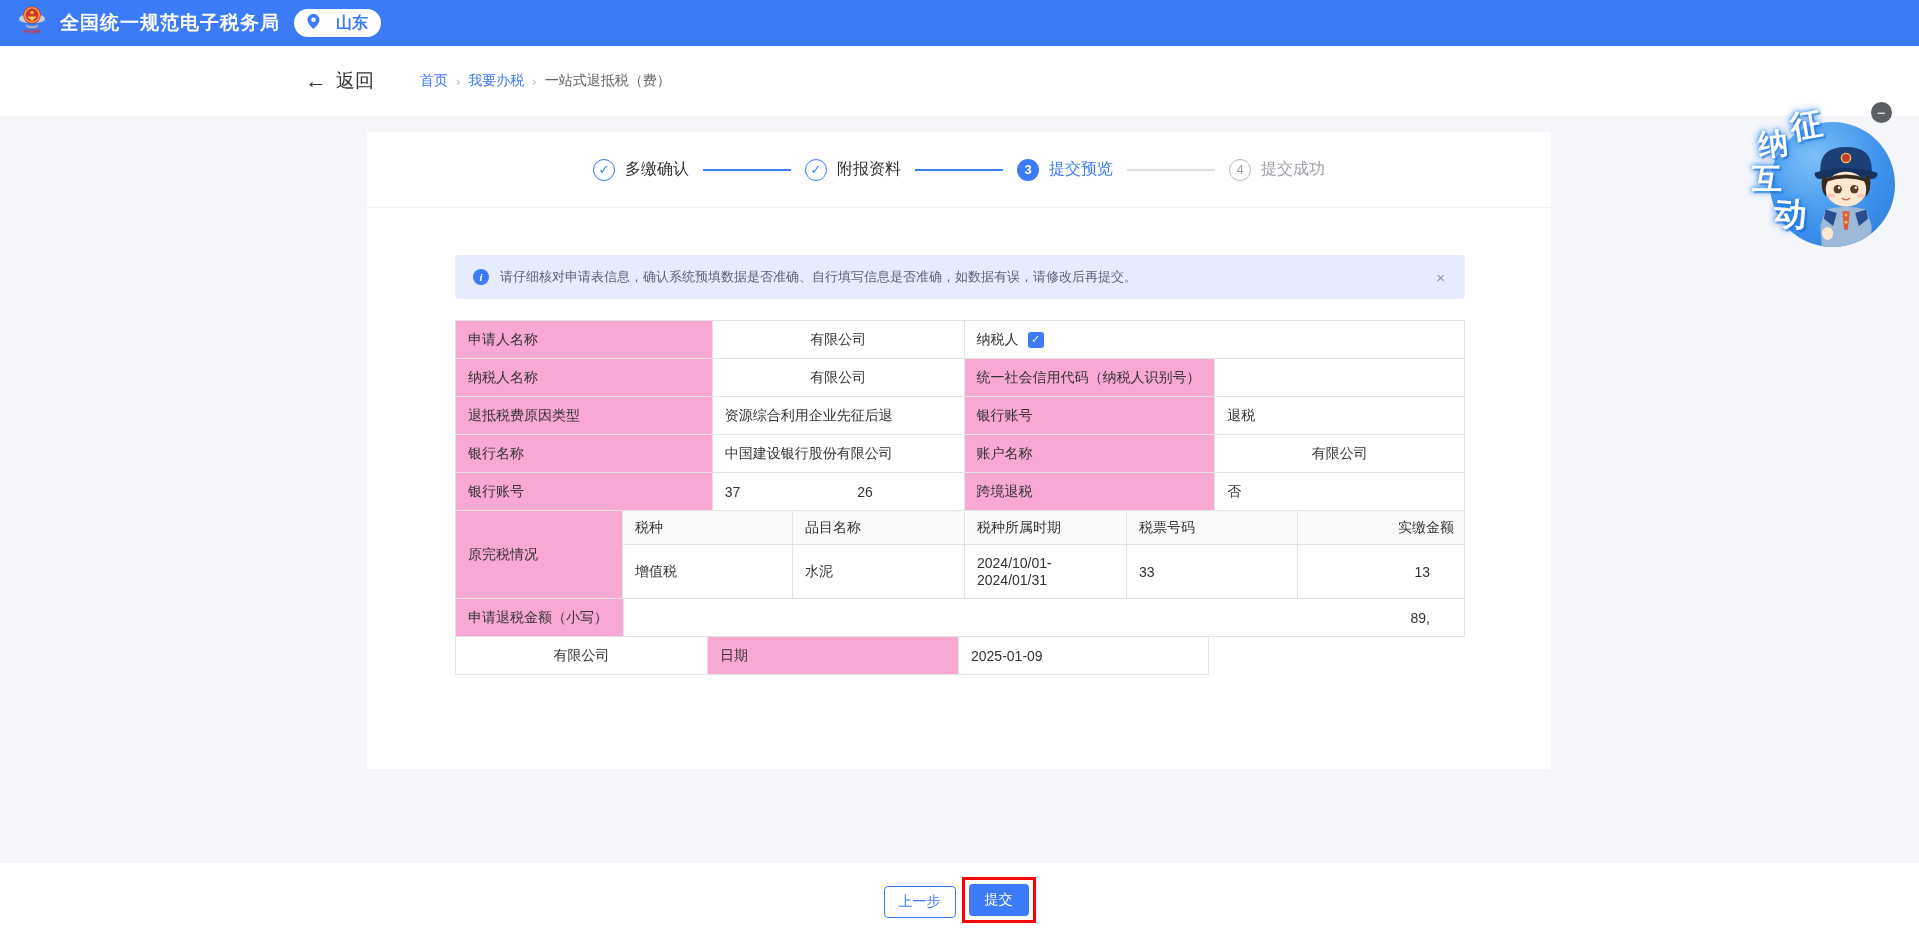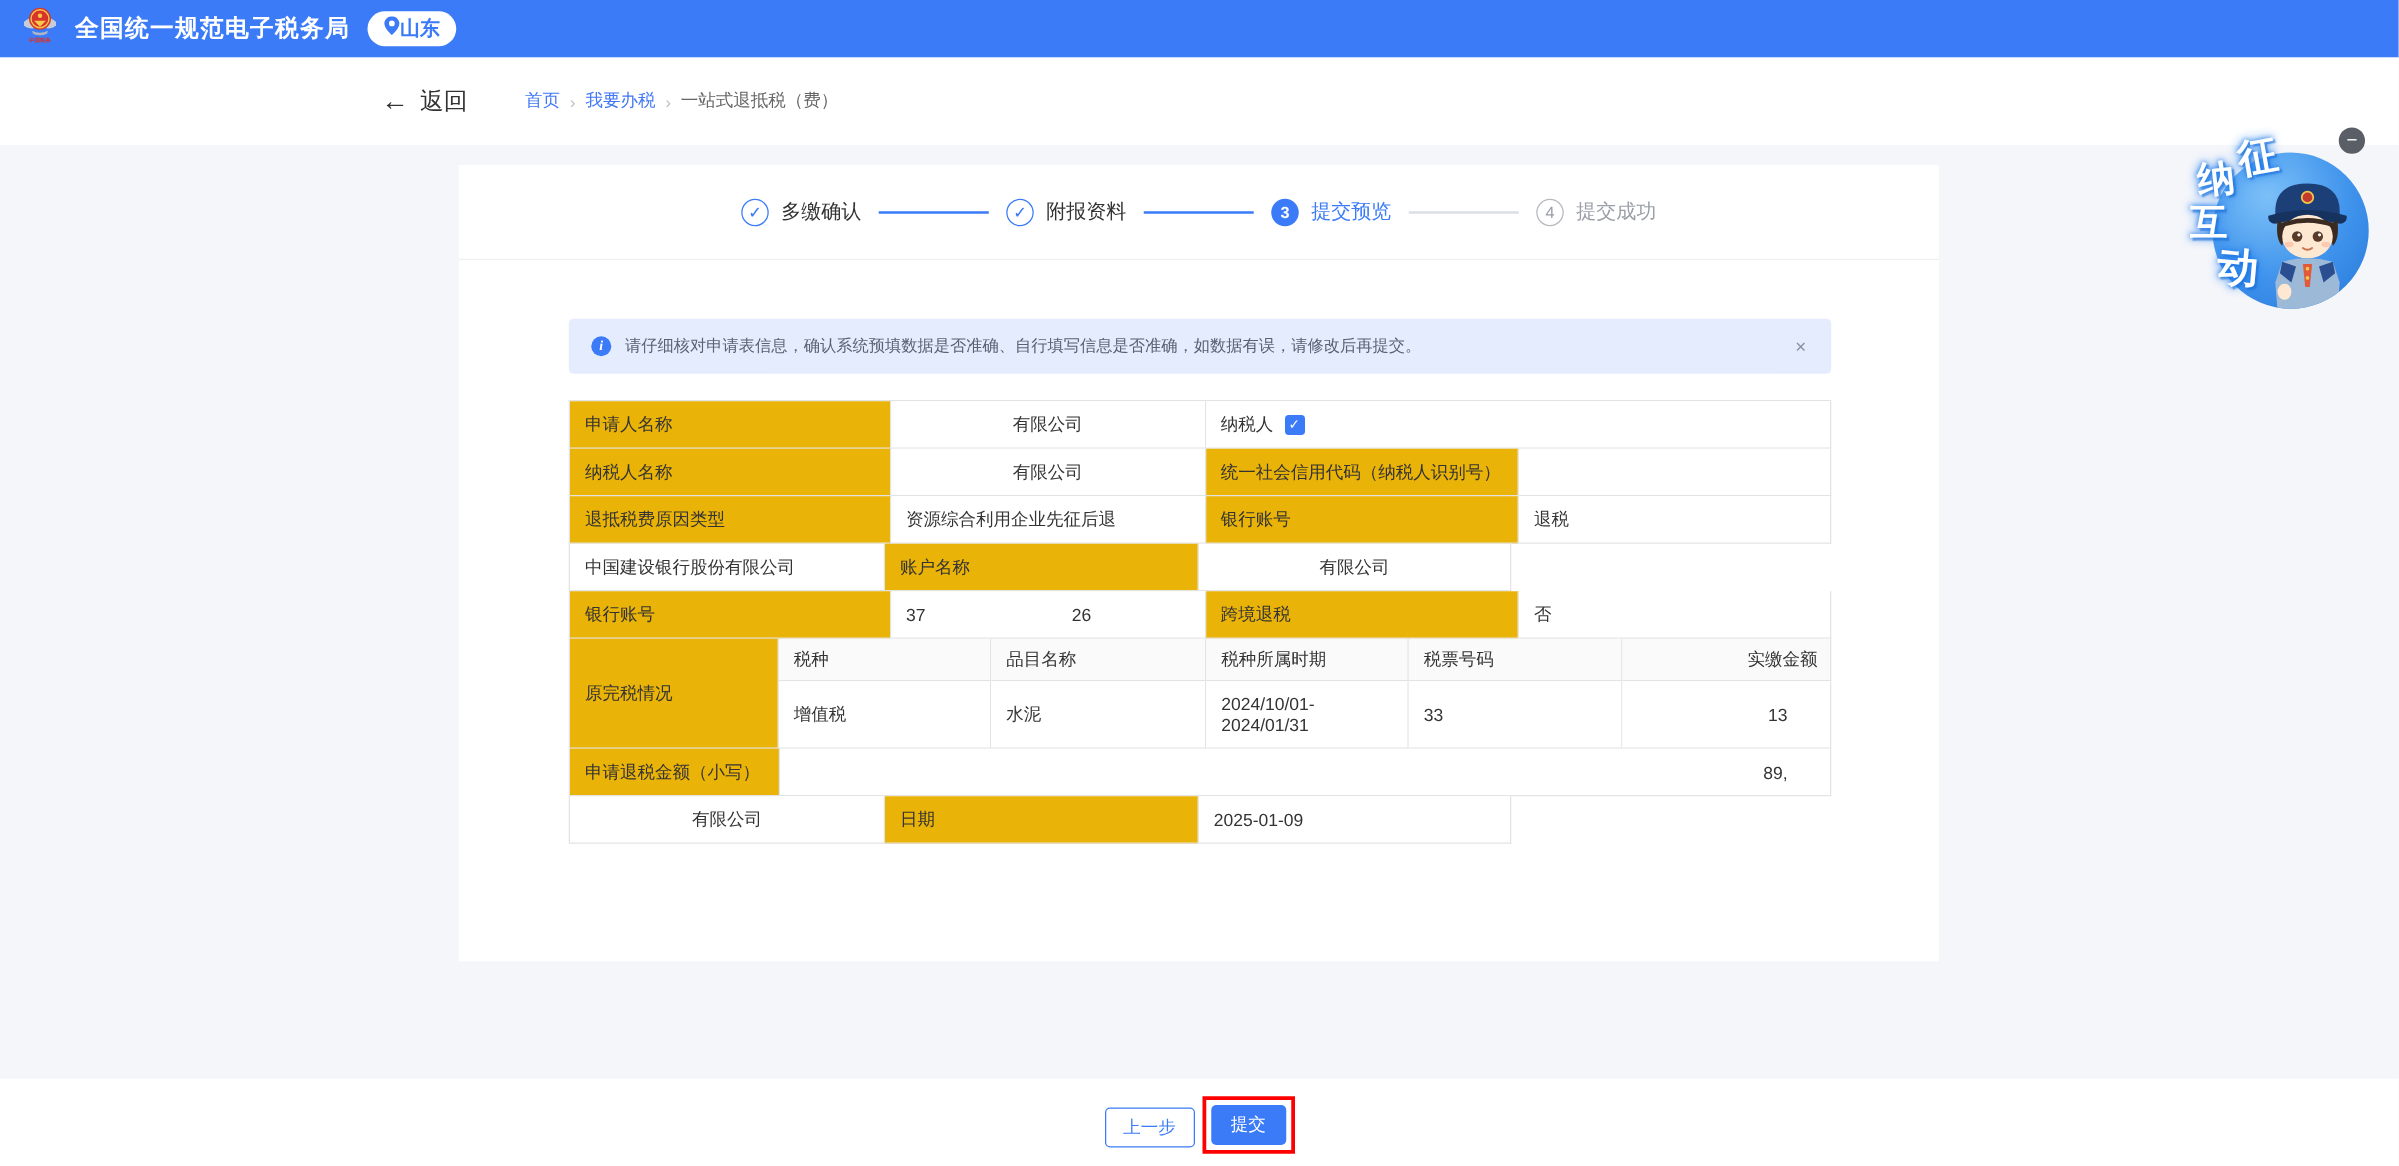--- a/index.html
+++ b/index.html
@@ -14,21 +14,21 @@
 
   
   .app-header {
     position:absolute; top:0; left:0; right:0; height:46px;
     background:#3b7bf8; display:flex; align-items:center; padding-left:14px;
   }
   .logo-wrap { width:36px; height:40px; display:flex; flex-direction:column; align-items:center; }
   .app-title { color:#fff; font-size:19px; font-weight:600; margin-left:10px; letter-spacing:1px; }
   .region-badge {
     margin-left:14px; height:28px; background:#fff; border-radius:15px;
-    display:flex; align-items:center; gap:0; padding:0 13px;
+    display:flex; align-items:center; gap:16px; padding:0 13px;
     color:#3b7bf8; font-size:16px; font-weight:700; cursor:pointer;
   }
 
   
   .crumb-bar {
     position:absolute; top:46px; left:0; right:0; height:70px;
     background:#fff; display:flex; align-items:center; padding-left:305px;
   }
   .back-group { display:flex; align-items:center; gap:9px; cursor:pointer; }
   .back-arrow { font-size:22px; color:#333; line-height:1; }
@@ -86,21 +86,21 @@
     position:absolute; left:88px; top:188px; width:1010px;
     border-top:1px solid #e3e3e3; border-left:1px solid #e3e3e3;
     font-size:14px; color:#333;
   }
   .tr { display:flex; }
   .td {
     border-right:1px solid #e3e3e3; border-bottom:1px solid #e3e3e3;
     display:flex; align-items:center; padding:0 12px; min-height:38px;
     background:#fff;
   }
-  .lbl { background:#eab308; }
+  .lbl { background:#f9a8d4; }
   .c-center { justify-content:center; }
   .c-right  { justify-content:flex-end; }
   .w257{width:257px;} .w252{width:252px;} .w251{width:251px;} .w250{width:250px;}
   .w501{width:501px;} .w168{width:168px;} .w842{width:842px;}
   .s170{width:170px;} .s172{width:172px;} .s162{width:162px;} .s171{width:171px;} .s167{width:167px;}
   .h38 .td{height:38px;}
   .checkbox {
     width:16px; height:16px; border-radius:3px; background:#3b7bf8; color:#fff;
     font-size:11px; display:flex; align-items:center; justify-content:center;
     margin-left:9px; cursor:pointer;
@@ -250,20 +250,21 @@
 
 
     <div class="tr h38">
       <div class="td lbl w257">退抵税费原因类型</div>
       <div class="td w252">资源综合利用企业先征后退</div>
       <div class="td lbl w251">银行账号</div>
       <div class="td w250">退税</div>
     </div>
 
     <div class="tr h38">
+      <div class="td lbl w257">银行名称</div>
       <div class="td w252">中国建设银行股份有限公司</div>
       <div class="td lbl w251">账户名称</div>
       <div class="td w250 c-center">有限公司</div>
     </div>
 
     <div class="tr h38">
       <div class="td lbl w257">银行账号</div>
       <div class="td w252">
         <span>37</span>
         <span class="gap117">26</span>

